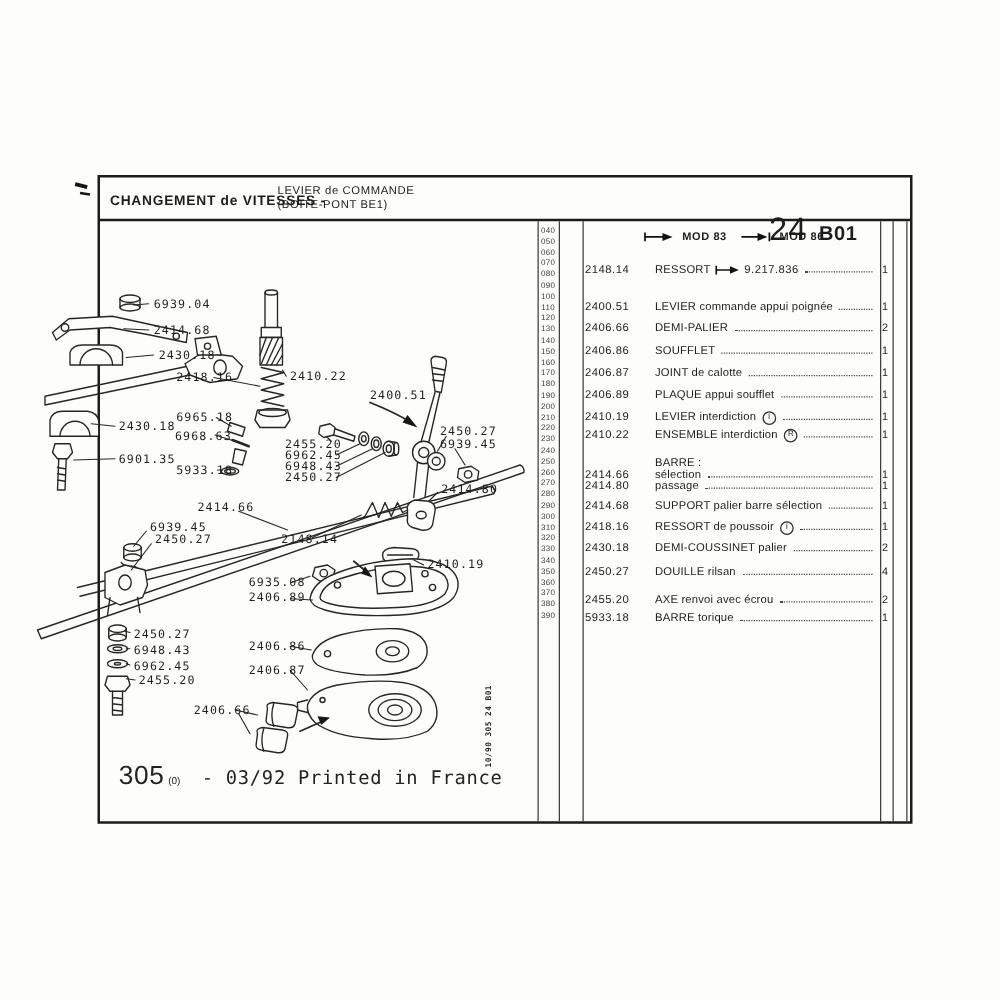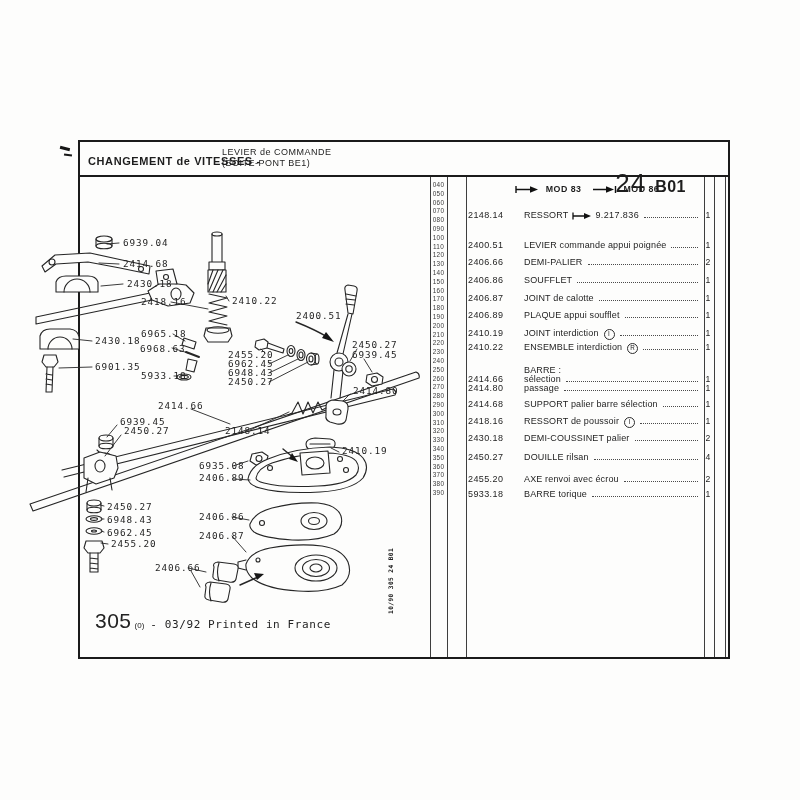--- a/index.html
+++ b/index.html
@@ -30,21 +30,21 @@
   .note{flex:none;display:inline-block;width:9px;height:9px;border:.9px solid #2c2c2c;border-radius:50%;font-size:6.3px;line-height:8.5px;text-align:center;margin-left:5px;align-self:center;}
   .arrowicon{flex:none;margin-left:4px;align-self:center;display:inline-flex;}
   
   #diag{position:absolute;left:0;top:0;pointer-events:none;}
   .plabel{font-family:"DejaVu Sans Mono",monospace;font-size:9.3px;letter-spacing:.9px;fill:#1e1e1e;}
   .vtext{font-family:"DejaVu Sans Mono",monospace;font-size:6.2px;font-weight:bold;fill:#222;letter-spacing:.4px;}
   
   #footer{position:absolute;left:95px;top:609px;display:flex;align-items:baseline;gap:3px;color:#222;}
   #footer .f-big{font-size:21px;letter-spacing:.5px;}
   #footer .f-sub{font-size:8px;}
-  #footer .f-rest{font-family:"DejaVu Sans Mono",monospace;font-size:11px;letter-spacing:.6px;margin-left:3px;}
+  #footer .f-rest{font-family:"DejaVu Sans Mono",monospace;font-size:15px;letter-spacing:.6px;margin-left:14px;}
   .tick{position:absolute;background:#161616;}
 </style>
 </head>
 <body>
 
 <div id="page">
 
   <div class="tick" style="left:60px;top:147px;width:10px;height:2.5px;transform:rotate(14deg);"></div>
   <div class="tick" style="left:64px;top:154px;width:8px;height:2px;transform:rotate(8deg);"></div>
 
@@ -163,21 +163,21 @@
           <span class="qty">1</span>
         </div>
       <div class="trow" style="top:133px">
           <span class="ref">2406.89</span>
           <span class="lbl">PLAQUE appui soufflet</span>
           <span class="dots"></span>
           <span class="qty">1</span>
         </div>
       <div class="trow" style="top:151px">
           <span class="ref">2410.19</span>
-          <span class="lbl">JOINT interdiction</span>
+          <span class="lbl">LEVIER interdiction</span>
           <span class="note">I</span>
           <span class="dots"></span>
           <span class="qty">1</span>
         </div>
       <div class="trow" style="top:165px">
           <span class="ref">2410.22</span>
           <span class="lbl">ENSEMBLE interdiction</span>
           <span class="note">R</span>
           <span class="dots"></span>
           <span class="qty">1</span>

